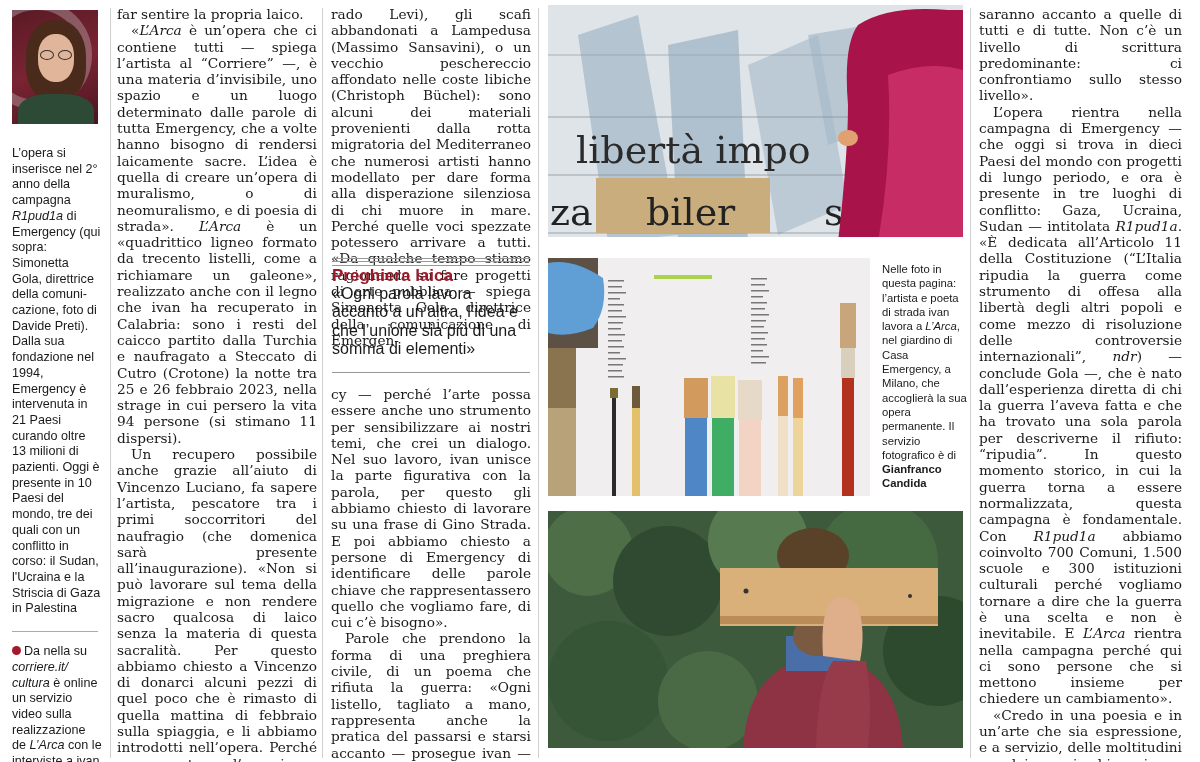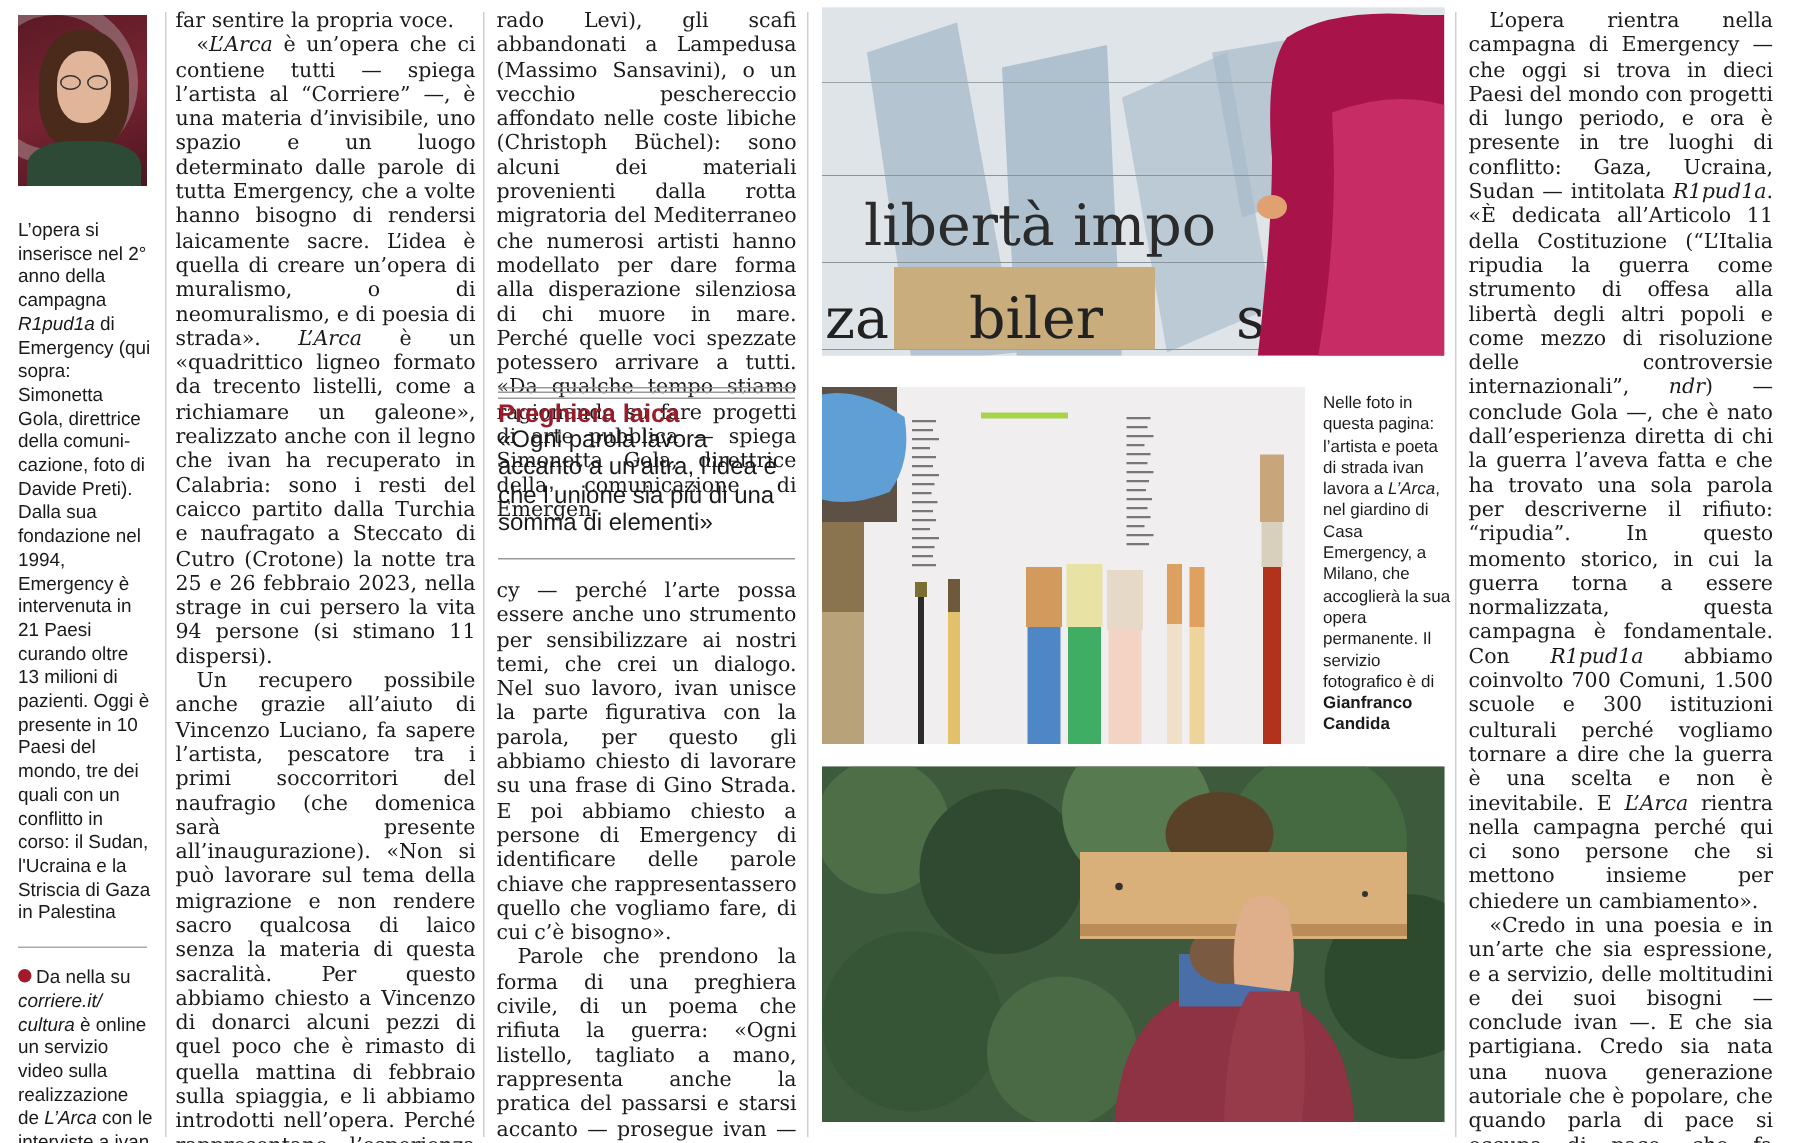--- a/index.html
+++ b/index.html
@@ -55,21 +55,21 @@
     <div class="body"></div>
   </div>
   <div class="side-text"><span>L’opera si inserisce nel 2° anno della campagna </span><i>R1pud1a</i><span> di Emergency (qui sopra: Simonetta Gola, direttrice della comuni-cazione, foto di Davide Preti). Dalla sua fondazione nel 1994, Emergency è intervenuta in 21 Paesi curando oltre 13 milioni di pazienti. Oggi è presente in 10 Paesi del mondo, tre dei quali con un conflitto in corso: il Sudan, l'Ucraina e la Striscia di Gaza in Palestina</span></div>
   <div class="side-sep"></div>
   <div class="side-text" style="margin-top:0"><span class="dot"></span><span>Da nella su </span><i>corriere.it/ cultura</i><span> è online un servizio video sulla realizzazione de </span><i>L’Arca</i><span> con le interviste a ivan e a Simonetta Gola</span></div>
 </div>
 
 <div class="vrule" style="left:110px; height:750px;"></div>
 
 <div class="col" style="left:117px; top:6px; width:200px;">
-  <p class="noind">far sentire la propria voce.</p>
+  <p class="noind">far sentire la propria laico.</p>
   <p><span>«</span><i>L’Arca</i><span> è un’opera che ci contiene tutti — spiega l’artista al “Corriere” —, è una materia d’invisibile, uno spazio e un luogo determinato dalle parole di tutta Emergency, che a volte hanno bisogno di rendersi laicamente sacre. L’idea è quella di creare un’opera di muralismo, o di neomuralismo, e di poesia di strada». </span><i>L’Arca</i><span> è un «quadrittico ligneo formato da trecento listelli, come a richiamare un galeone», realizzato anche con il legno che ivan ha recuperato in Calabria: sono i resti del caicco partito dalla Turchia e naufragato a Steccato di Cutro (Crotone) la notte tra 25 e 26 febbraio 2023, nella strage in cui persero la vita 94 persone (si stimano 11 dispersi).</span></p>
   <p>Un recupero possibile anche grazie all’aiuto di Vincenzo Luciano, fa sapere l’artista, pescatore tra i primi soccorritori del naufragio (che domenica sarà presente all’inaugurazione). «Non si può lavorare sul tema della migrazione e non rendere sacro qualcosa di laico senza la materia di questa sacralità. Per questo abbiamo chiesto a Vincenzo di donarci alcuni pezzi di quel poco che è rimasto di quella mattina di febbraio sulla spiaggia, e li abbiamo introdotti nell’opera. Perché rappresentano l’esperienza di quelle persone che su questi legni hanno stretto le loro mani, le loro speranze, li hanno intrisi di un futuro migliore possibile». E, aggiunge, «noi dimentichiamo quanto le storie delle migrazioni, delle tragedie, siano storie che appartengono profondamente alle nostre radici e ai popoli tutti».</p>
 
 </div>
 
 <div class="vrule" style="left:322px; height:750px;"></div>
 
 <div class="col" style="left:331px; top:6px; width:200px;">
   <p class="noind">rado Levi), gli scafi abbandonati a Lampedusa (Massimo Sansavini), o un vecchio peschereccio affondato nelle coste libiche (Christoph Büchel): sono alcuni dei materiali provenienti dalla rotta migratoria del Mediterraneo che numerosi artisti hanno modellato per dare forma alla disperazione silenziosa di chi muore in mare. Perché quelle voci spezzate potessero arrivare a tutti. «Da qualche tempo stiamo ragionando su fare progetti di arte pubblica — spiega Simonetta Gola, direttrice della comunicazione di Emergen-</p>
 </div>
@@ -193,17 +193,18 @@
     <circle cx="198" cy="80" r="2.5" fill="#333"></circle>
       <circle cx="362" cy="85" r="2" fill="#333"></circle>
     <path d="M275 145 Q272 100 285 88 Q300 82 310 95 Q318 120 312 150 Z" fill="#dfae8a"></path>
     <path d="M268 237 Q270 170 285 150 L318 150 Q325 190 320 237 Z" fill="#973a4a"></path>
   </svg>
 </div>
 
 <div class="vrule" style="left:970px; height:750px;"></div>
 
 <div class="col" style="left:979px; top:6px; width:203px;">
+  <p class="noind">saranno accanto a quelle di tutti e di tutte. Non c’è un livello di scrittura predominante: ci confrontiamo sullo stesso livello».</p>
   <p><span>L’opera rientra nella campagna di Emergency — che oggi si trova in dieci Paesi del mondo con progetti di lungo periodo, e ora è presente in tre luoghi di conflitto: Gaza, Ucraina, Sudan — intitolata </span><i>R1pud1a</i><span>. «È dedicata all’Articolo 11 della Costituzione (“L’Italia ripudia la guerra come strumento di offesa alla libertà degli altri popoli e come mezzo di risoluzione delle controversie internazionali”, </span><i>ndr</i><span>) — conclude Gola —, che è nato dall’esperienza diretta di chi la guerra l’aveva fatta e che ha trovato una sola parola per descriverne il rifiuto: “ripudia”. In questo momento storico, in cui la guerra torna a essere normalizzata, questa campagna è fondamentale. Con </span><i>R1pud1a</i><span> abbiamo coinvolto 700 Comuni, 1.500 scuole e 300 istituzioni culturali perché vogliamo tornare a dire che la guerra è una scelta e non è inevitabile. E </span><i>L’Arca</i><span> rientra nella campagna perché qui ci sono persone che si mettono insieme per chiedere un cambiamento».</span></p>
   <p>«Credo in una poesia e in un’arte che sia espressione, e a servizio, delle moltitudini e dei suoi bisogni — conclude ivan —. E che sia partigiana. Credo sia nata una nuova generazione autoriale che è popolare, che quando parla di pace si occupa di pace, che fa pratica nei luoghi sociali, negli spazi di marginalità, con le reti di ogni partigianeria. Non credo in un’arte privilegiata che si celebra da sé. Oggi, la cosa importante, è farla la pace». E porre fine al naufragio di un’umanità che fugge incessantemente dal dolore.</p>
 </div>
 
 <div class="credit">© RIPRODUZIONE RISERVATA</div>
 
 </body></html>

